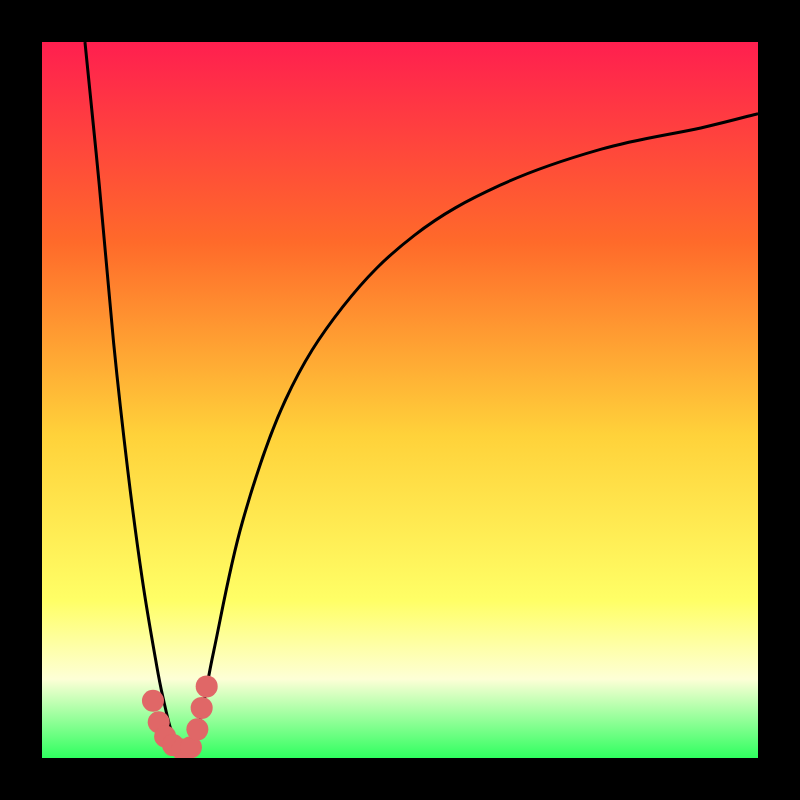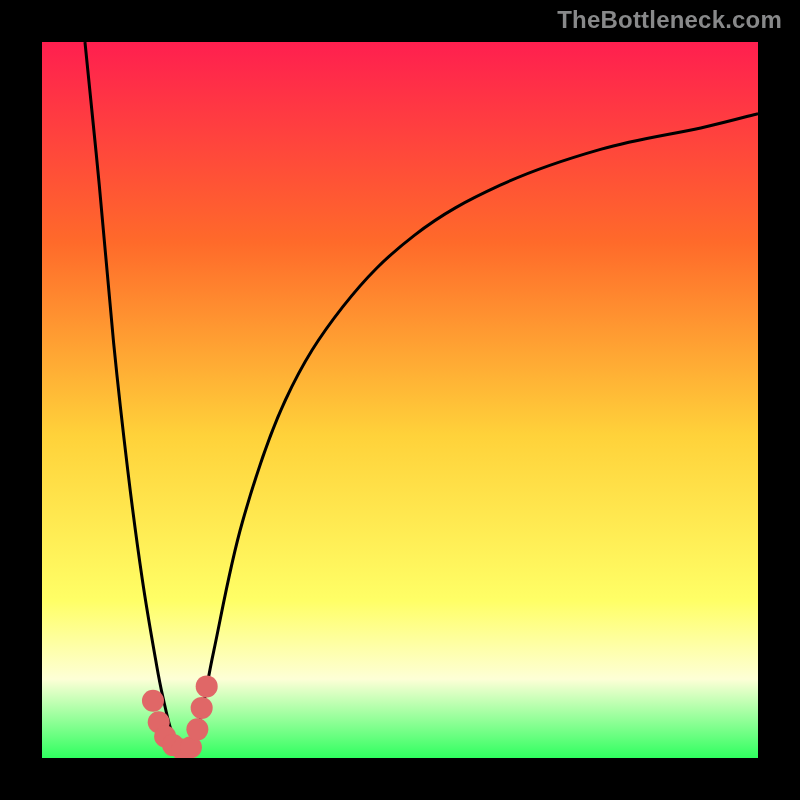--- a/index.html
+++ b/index.html
@@ -36,21 +36,20 @@
     color: #88898a;
     letter-spacing: 0.2px;
     user-select: none;
   }
 </style>
 </head>
 <body>
 
 <div class="frame">
 
-  <div class="watermark">TheBottleneck.com</div>
 
   <div class="plot">
     <svg width="716" height="716" viewBox="0 0 716 716" preserveAspectRatio="none">
       <defs>
         <linearGradient id="bg-grad" x1="0" y1="0" x2="0" y2="1">
           <stop id="g0" offset="0%" stop-color="#ff1f4f"></stop>
           <stop id="g1" offset="28%" stop-color="#ff6a2a"></stop>
           <stop id="g2" offset="55%" stop-color="#ffd23a"></stop>
           <stop id="g3" offset="78%" stop-color="#ffff66"></stop>
           <stop id="g4" offset="89%" stop-color="#fdffd6"></stop>

